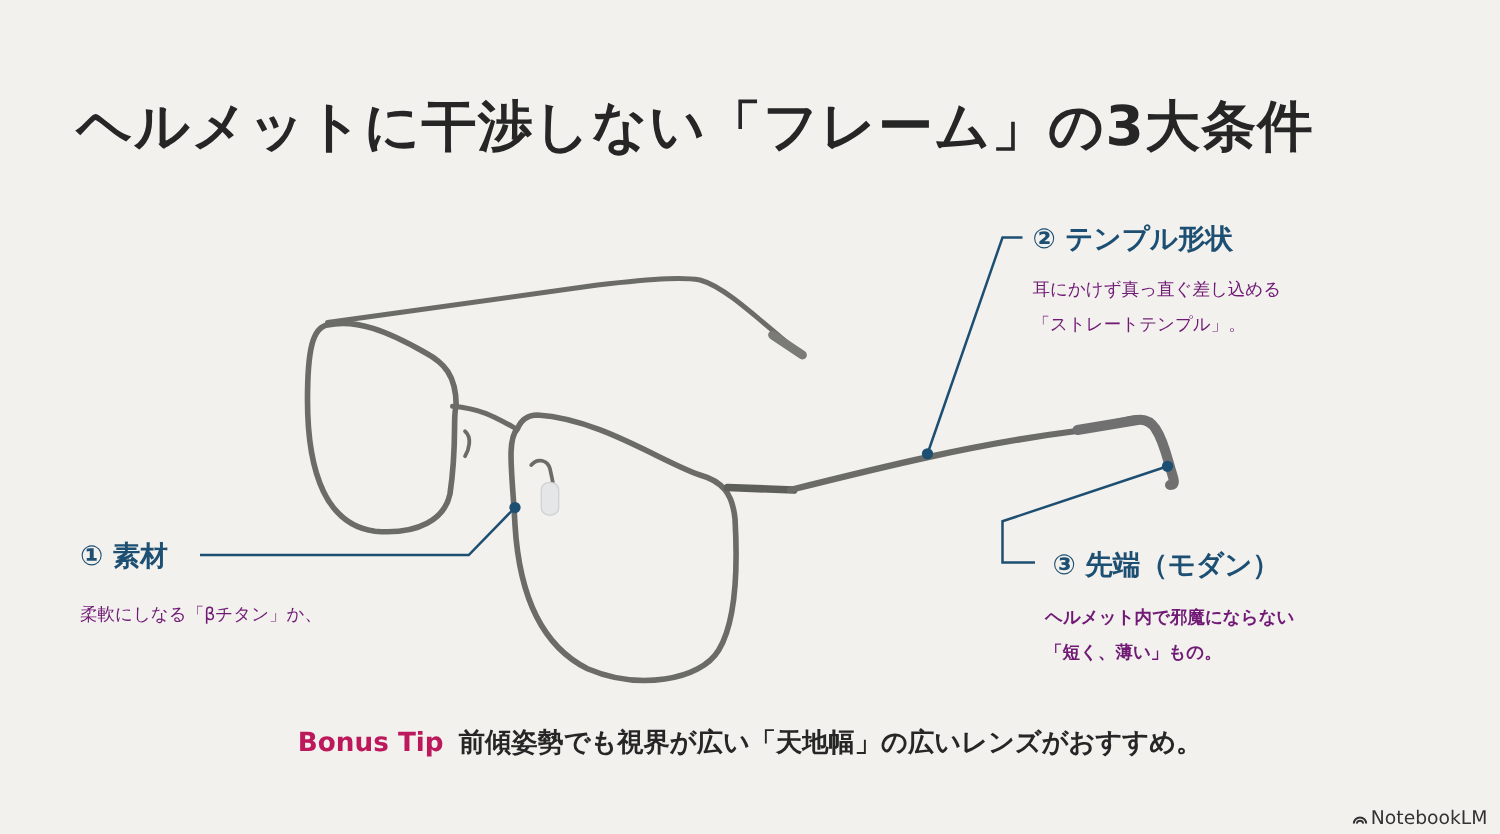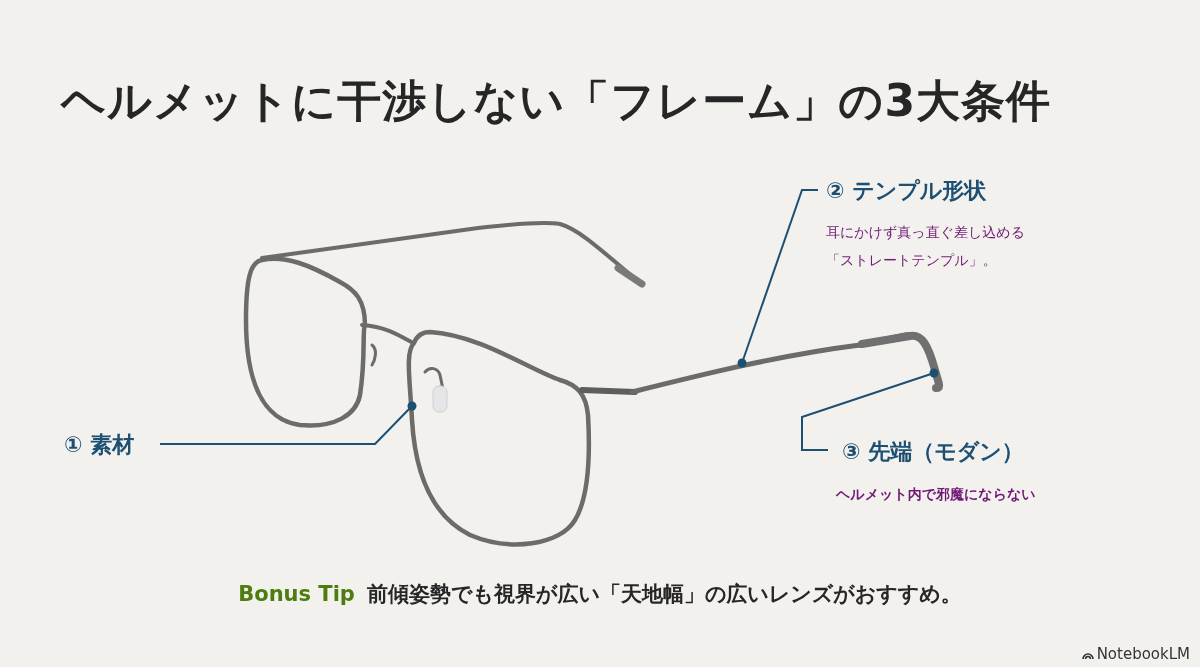--- a/index.html
+++ b/index.html
@@ -4,21 +4,21 @@
 <style>
   html, body { margin:0; padding:0; }
   body { width:1200px; height:667px; background:#f2f1ee; position:relative; overflow:hidden;
          font-family:"DejaVu Sans", "Liberation Sans", sans-serif; color:#222; }
   .title { position:absolute; left:0; top:72px; width:1112px; text-align:center;
            font-size:44px; font-weight:bold; letter-spacing:1px; color:#262626; }
   .art { position:absolute; left:0; top:0; width:1200px; height:667px; }
   .callout-head { position:absolute; font-size:22px; font-weight:bold; color:#1d4f73; white-space:nowrap; }
   .callout-body { position:absolute; font-size:14px; line-height:28px; color:#701a75; white-space:nowrap; }
   .tip { position:absolute; left:0; top:580px; width:1200px; text-align:center; font-size:21px; font-weight:bold; color:#262626; }
-  .tip .lbl { color:#4d7c0f; margin-right:12px; }
+  .tip .lbl { color:#be185d; margin-right:12px; }
   .brand { position:absolute; right:10px; bottom:4px; font-size:15px; color:#333; display:flex; align-items:center; gap:3px; }
 </style>
 </head>
 <body>
 
 <div class="title">ヘルメットに干渉しない「フレーム」の3大条件</div>
 
 <svg class="art" viewBox="0 0 1200 667">
   <g fill="none" stroke="#6b6b68" stroke-linecap="round" stroke-linejoin="round">
 
@@ -48,31 +48,33 @@
   </g>
   <g fill="#1d4f73">
     <circle cx="412" cy="406" r="4.5"></circle>
     <circle cx="742" cy="363" r="4.5"></circle>
     <circle cx="934" cy="373" r="4.5"></circle>
   </g>
 </svg>
 
 <div class="callout-head" style="left:64px; top:430px;">① 素材</div>
 <div class="callout-body" style="left:64px; top:478px;">
+  <div>柔軟にしなる「βチタン」か、</div>
 </div>
 
 <div class="callout-head" style="left:826px; top:176px;">② テンプル形状</div>
 <div class="callout-body" style="left:826px; top:218px;">
   <div>耳にかけず真っ直ぐ差し込める</div>
   <div>「ストレートテンプル」。</div>
 </div>
 
 <div class="callout-head" style="left:842px; top:437px;">③ 先端（モダン）</div>
 <div class="callout-body" style="left:836px; top:480px;font-weight:bold;">
   <div>ヘルメット内で邪魔にならない</div>
+  <div>「短く、薄い」もの。</div>
 </div>
 
 <div class="tip">
   <span class="lbl">Bonus Tip</span><span>前傾姿勢でも視界が広い「天地幅」の広いレンズがおすすめ。</span>
 </div>
 
 <div class="brand">
   <svg width="12" height="9" viewBox="0 0 12 9">
     <path d="M1 9 A5 5 0 0 1 11 9" fill="none" stroke="#333" stroke-width="1.6"></path>
     <path d="M3.5 9 A2.5 2.5 0 0 1 8.5 9" fill="none" stroke="#333" stroke-width="1.6"></path>

